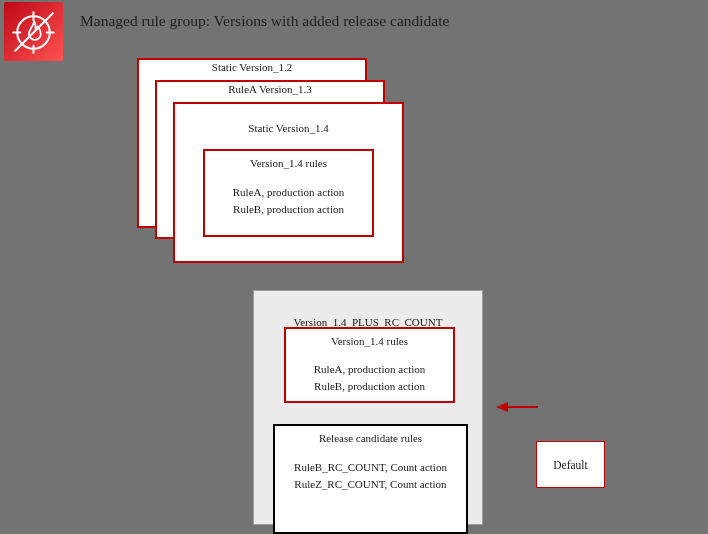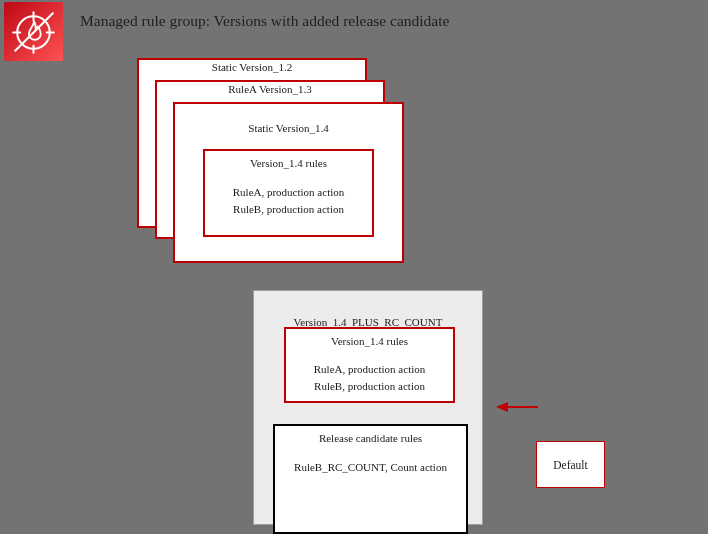--- a/index.html
+++ b/index.html
@@ -108,20 +108,21 @@
     <div class="rules-list" style="margin-top:12px;">
       <div>RuleA, production action</div>
       <div>RuleB, production action</div>
     </div>
   </div>
 
   <div class="abs rc-box" style="left:273px;top:424px;width:195px;height:110px;">
     <div class="box-title">Release candidate rules</div>
     <div class="rules-list" style="margin-top:13px;">
       <div>RuleB_RC_COUNT, Count action</div>
+      <div>RuleZ_RC_COUNT, Count action</div>
     </div>
   </div>
 
   <svg class="abs arrow-svg" viewBox="0 0 44 16" xmlns="http://www.w3.org/2000/svg">
     <line x1="11" y1="8" x2="44" y2="8" stroke="#c00000" stroke-width="2"></line>
     <polygon points="2,8 14,3 14,13" fill="#c00000"></polygon>
   </svg>
 
   <div class="abs default-box" style="left:536px;top:400px;width:69px;height:47px;margin-top:41px;">
     <span>Default</span>

